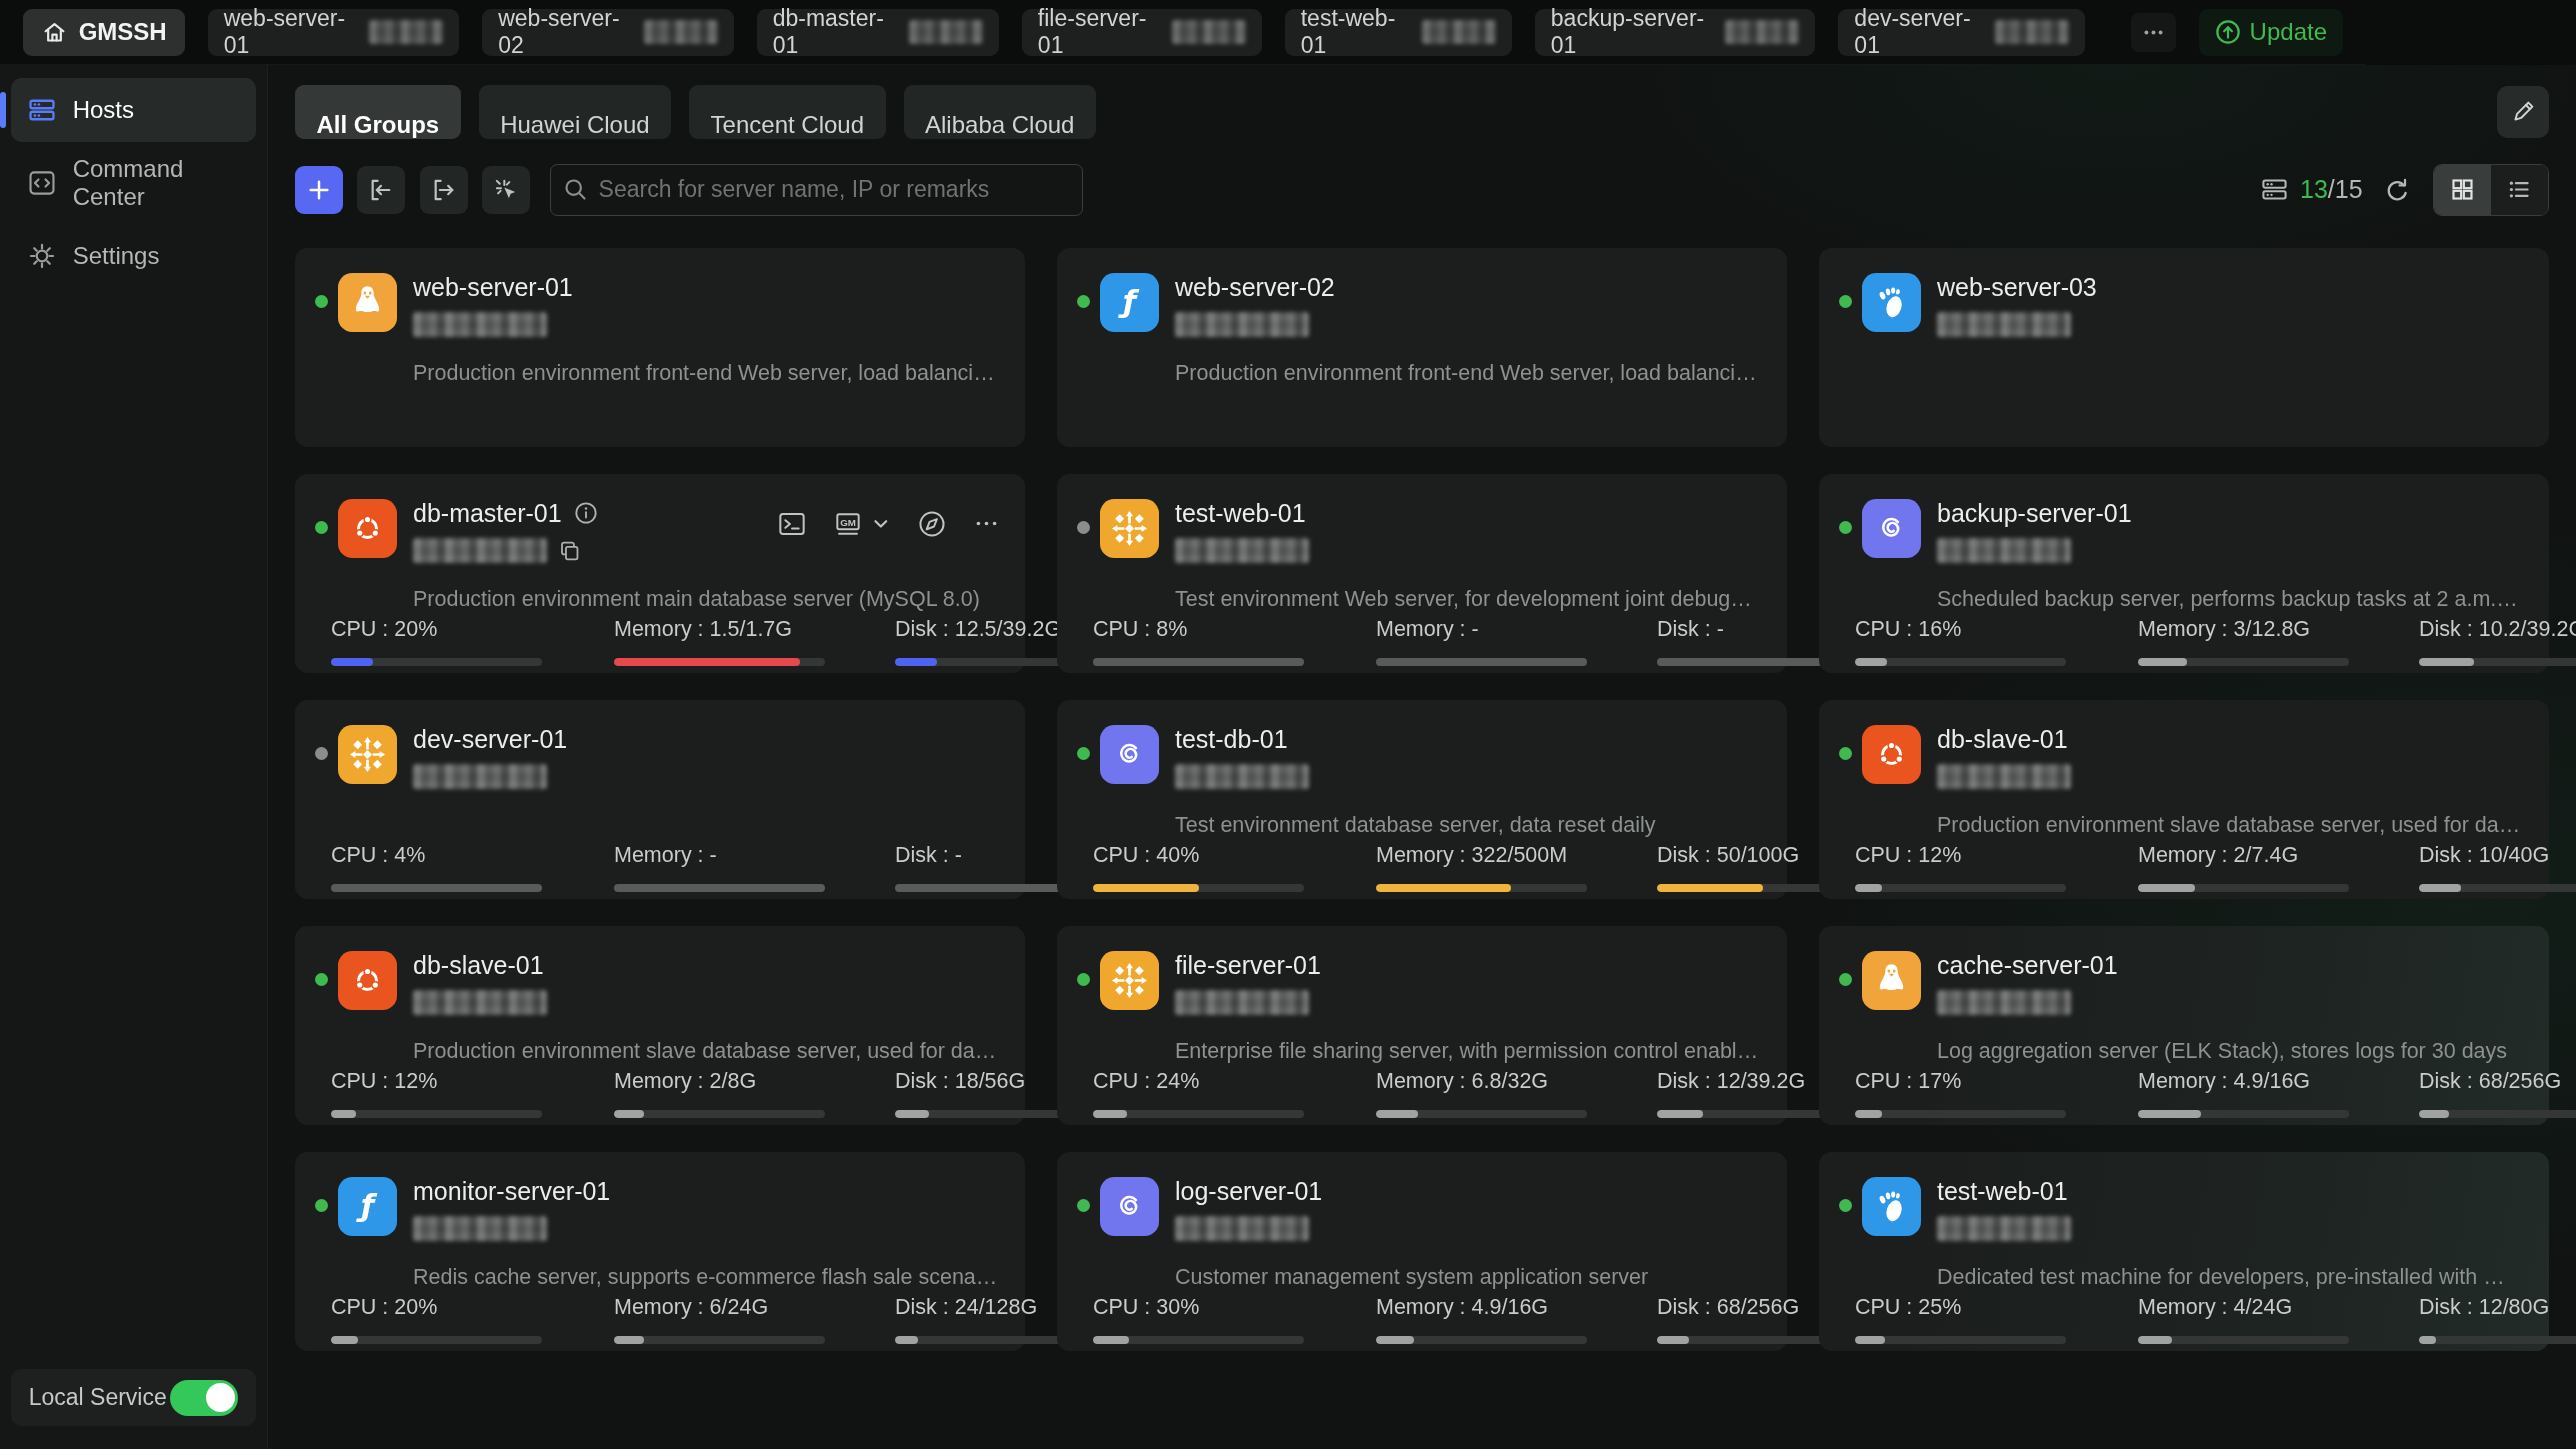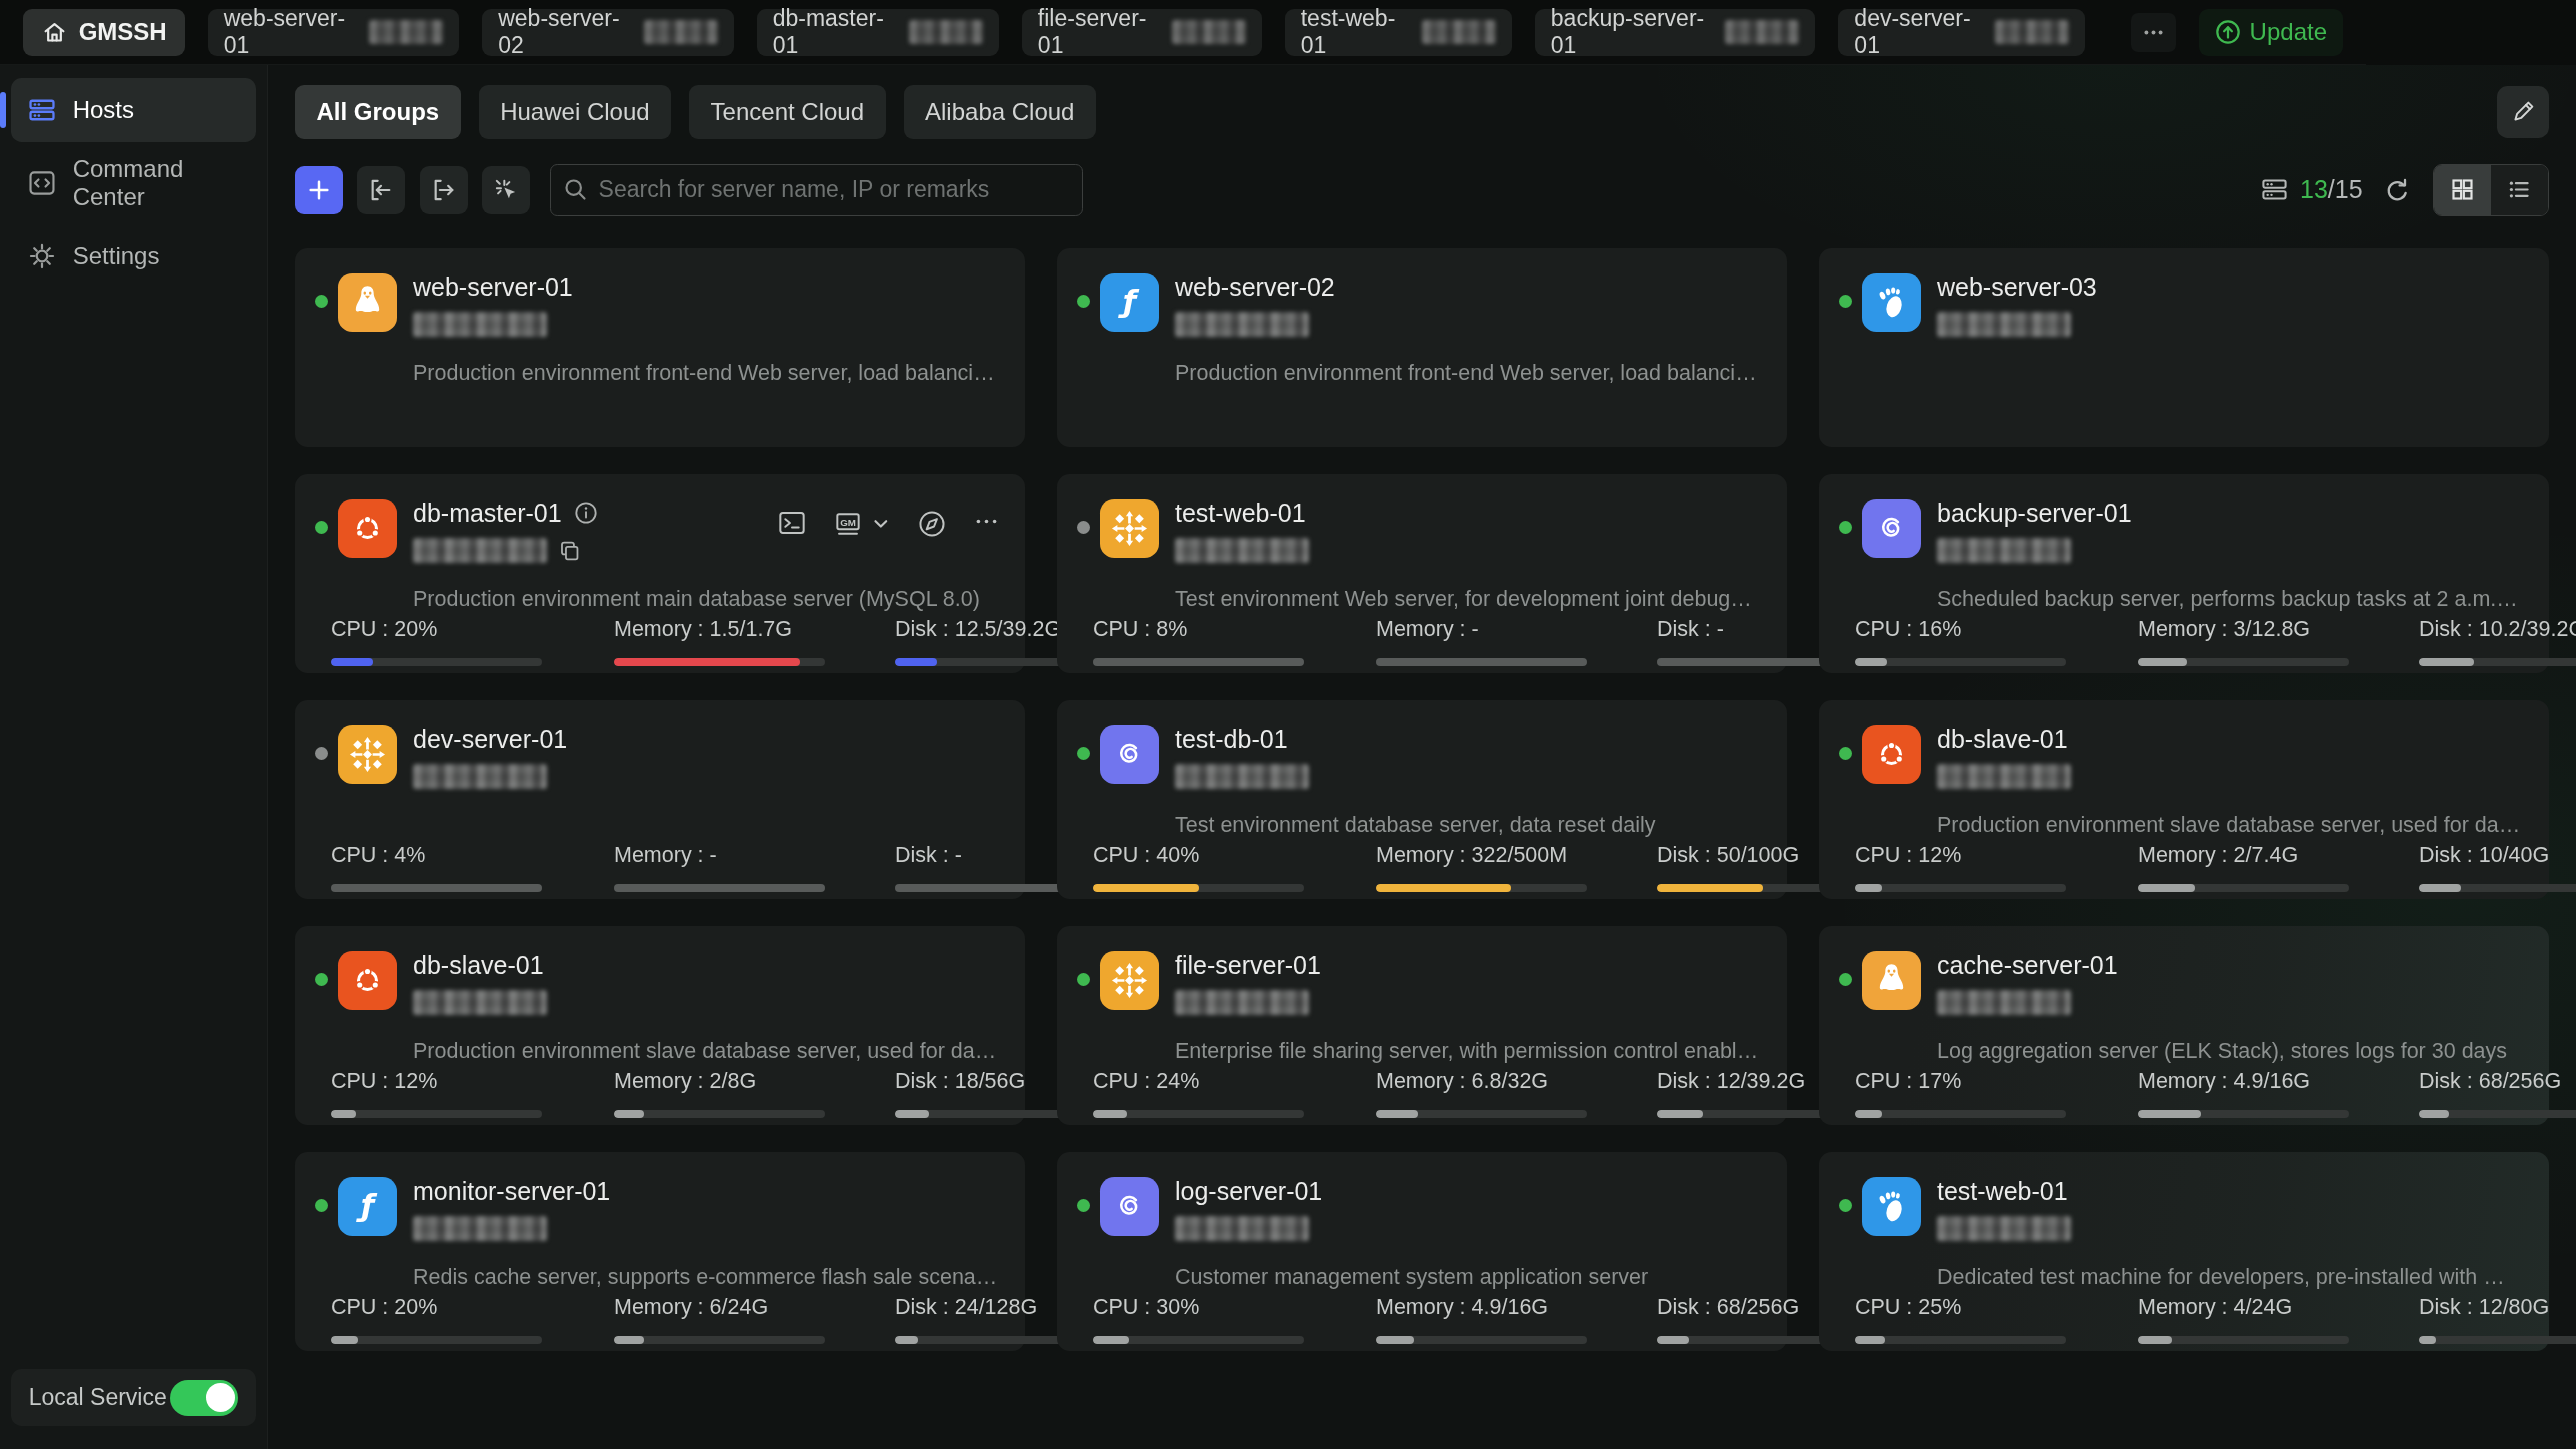--- a/index.html
+++ b/index.html
@@ -41,21 +41,21 @@
   .toggle{width:68px;height:36px;border-radius:18px;background:#34c759;position:relative;}
   .toggle .knob{position:absolute;top:3.6px;right:3.6px;width:29px;height:29px;border-radius:50%;background:#fff;}
 
   
   .main{position:absolute;left:268px;top:65px;right:0;bottom:0;box-sizing:border-box;padding:19.7px 27px 0;
         background-color:#101312;
         background-image:
           radial-gradient(984px 581px at 95% 60%, rgba(52,199,120,.06), transparent 65%),
           radial-gradient(805px 376px at 80% 0%, rgba(52,199,120,.04), transparent 60%);}
   .group-row{display:flex;align-items:center;gap:18px;}
-  .group-tab{height:54px;padding:0 21.5px;border-radius:9px;background:#222625;display:flex;align-items:center;
+  .group-tab{height:54px;padding:0 21.5px;border-radius:9px;background:#222625;display:flex;align-items:flex-end;
              font-size:24px;color:#d2d4d3;}
   .group-tab.active{background:#343837;color:#fff;font-weight:bold;}
   .edit-btn{margin-left:auto;width:52px;height:52px;border-radius:10.7px;background:#272b2a;
             display:flex;align-items:center;justify-content:center;}
 
   .toolbar-row{margin-top:25px;display:flex;align-items:center;gap:14.3px;}
   .btn-add{width:48px;height:48px;border-radius:9px;background:#5868f3;display:flex;align-items:center;justify-content:center;}
   .btn-icon{width:48px;height:48px;border-radius:9px;background:#222625;display:flex;align-items:center;justify-content:center;}
   .search{position:relative;margin-left:5.4px;}
   .search input{width:533px;height:52px;box-sizing:border-box;border-radius:7.2px;border:0.9px solid #3c3f3e;
@@ -77,21 +77,21 @@
   .dot{position:absolute;left:19.7px;top:47px;width:13.4px;height:13.4px;border-radius:50%;}
   .dot.on{background:#3fb950;}
   .dot.off{background:#8a8d8c;}
   .os-icon{position:absolute;left:43px;top:25px;width:59px;height:59px;border-radius:14.3px;
            display:flex;align-items:center;justify-content:center;}
   .name-row{position:absolute;left:118px;top:25px;display:flex;align-items:center;gap:12.5px;}
   .host-name{font-size:25px;color:#ecedec;}
   .ip-row{position:absolute;left:118px;top:64px;display:flex;align-items:center;gap:10.7px;}
   .desc{position:absolute;left:118px;top:113px;right:27px;font-size:21.5px;color:#8d9190;
         white-space:nowrap;overflow:hidden;text-overflow:ellipsis;}
-  .actions{position:absolute;right:25px;top:34px;display:flex;align-items:flex-start;gap:25px;}
+  .actions{position:absolute;right:25px;top:34px;display:flex;align-items:center;gap:25px;}
   .gm-group{display:flex;align-items:center;gap:7.2px;}
   .stats{position:absolute;left:36px;right:25px;top:143px;display:grid;grid-template-columns:283px 281px 1fr;}
   .stat-label{font-size:21.5px;color:#c9cccb;}
   .bar{margin-top:16px;width:211px;height:8px;border-radius:4.5px;background:#343736;overflow:hidden;}
   .card.offline .bar{background:#585b5a;}
   .bar i{display:block;height:100%;border-radius:4.5px;}
 </style>
 </head>
 <body>
 

